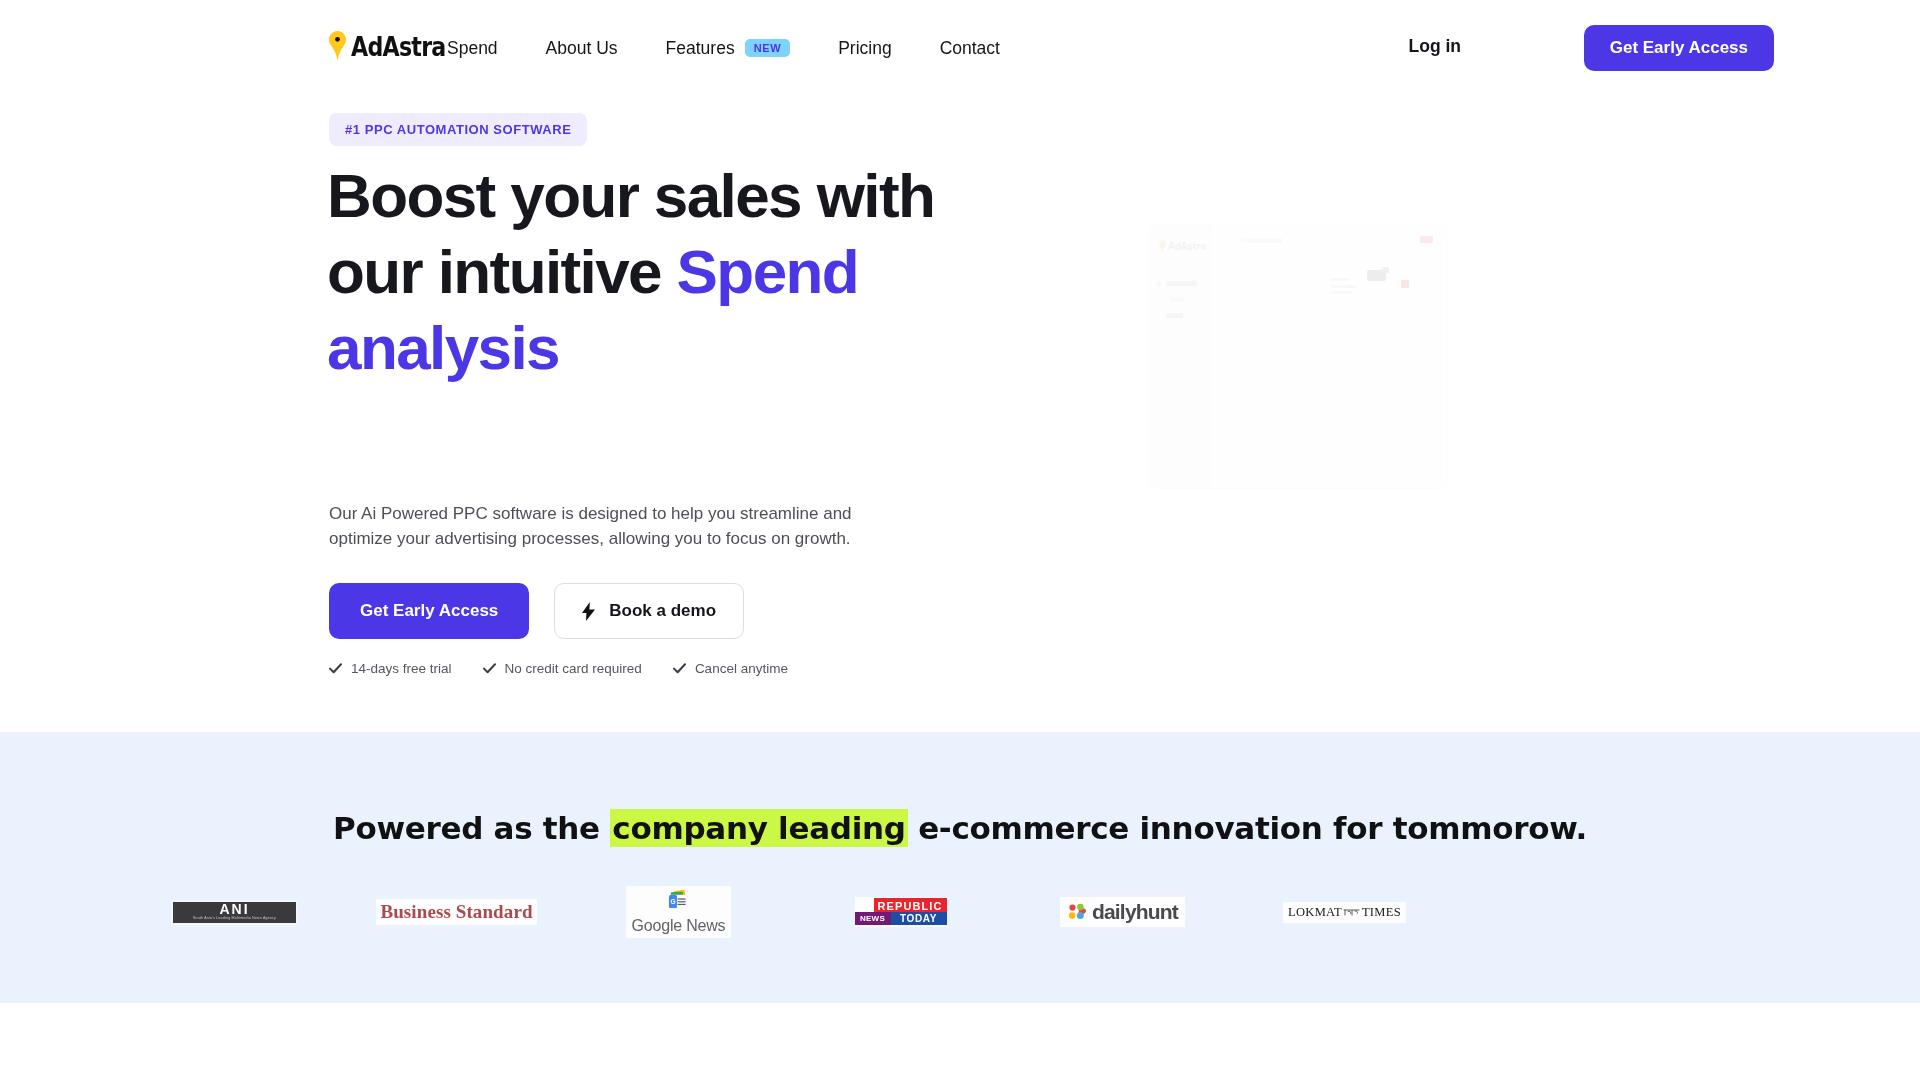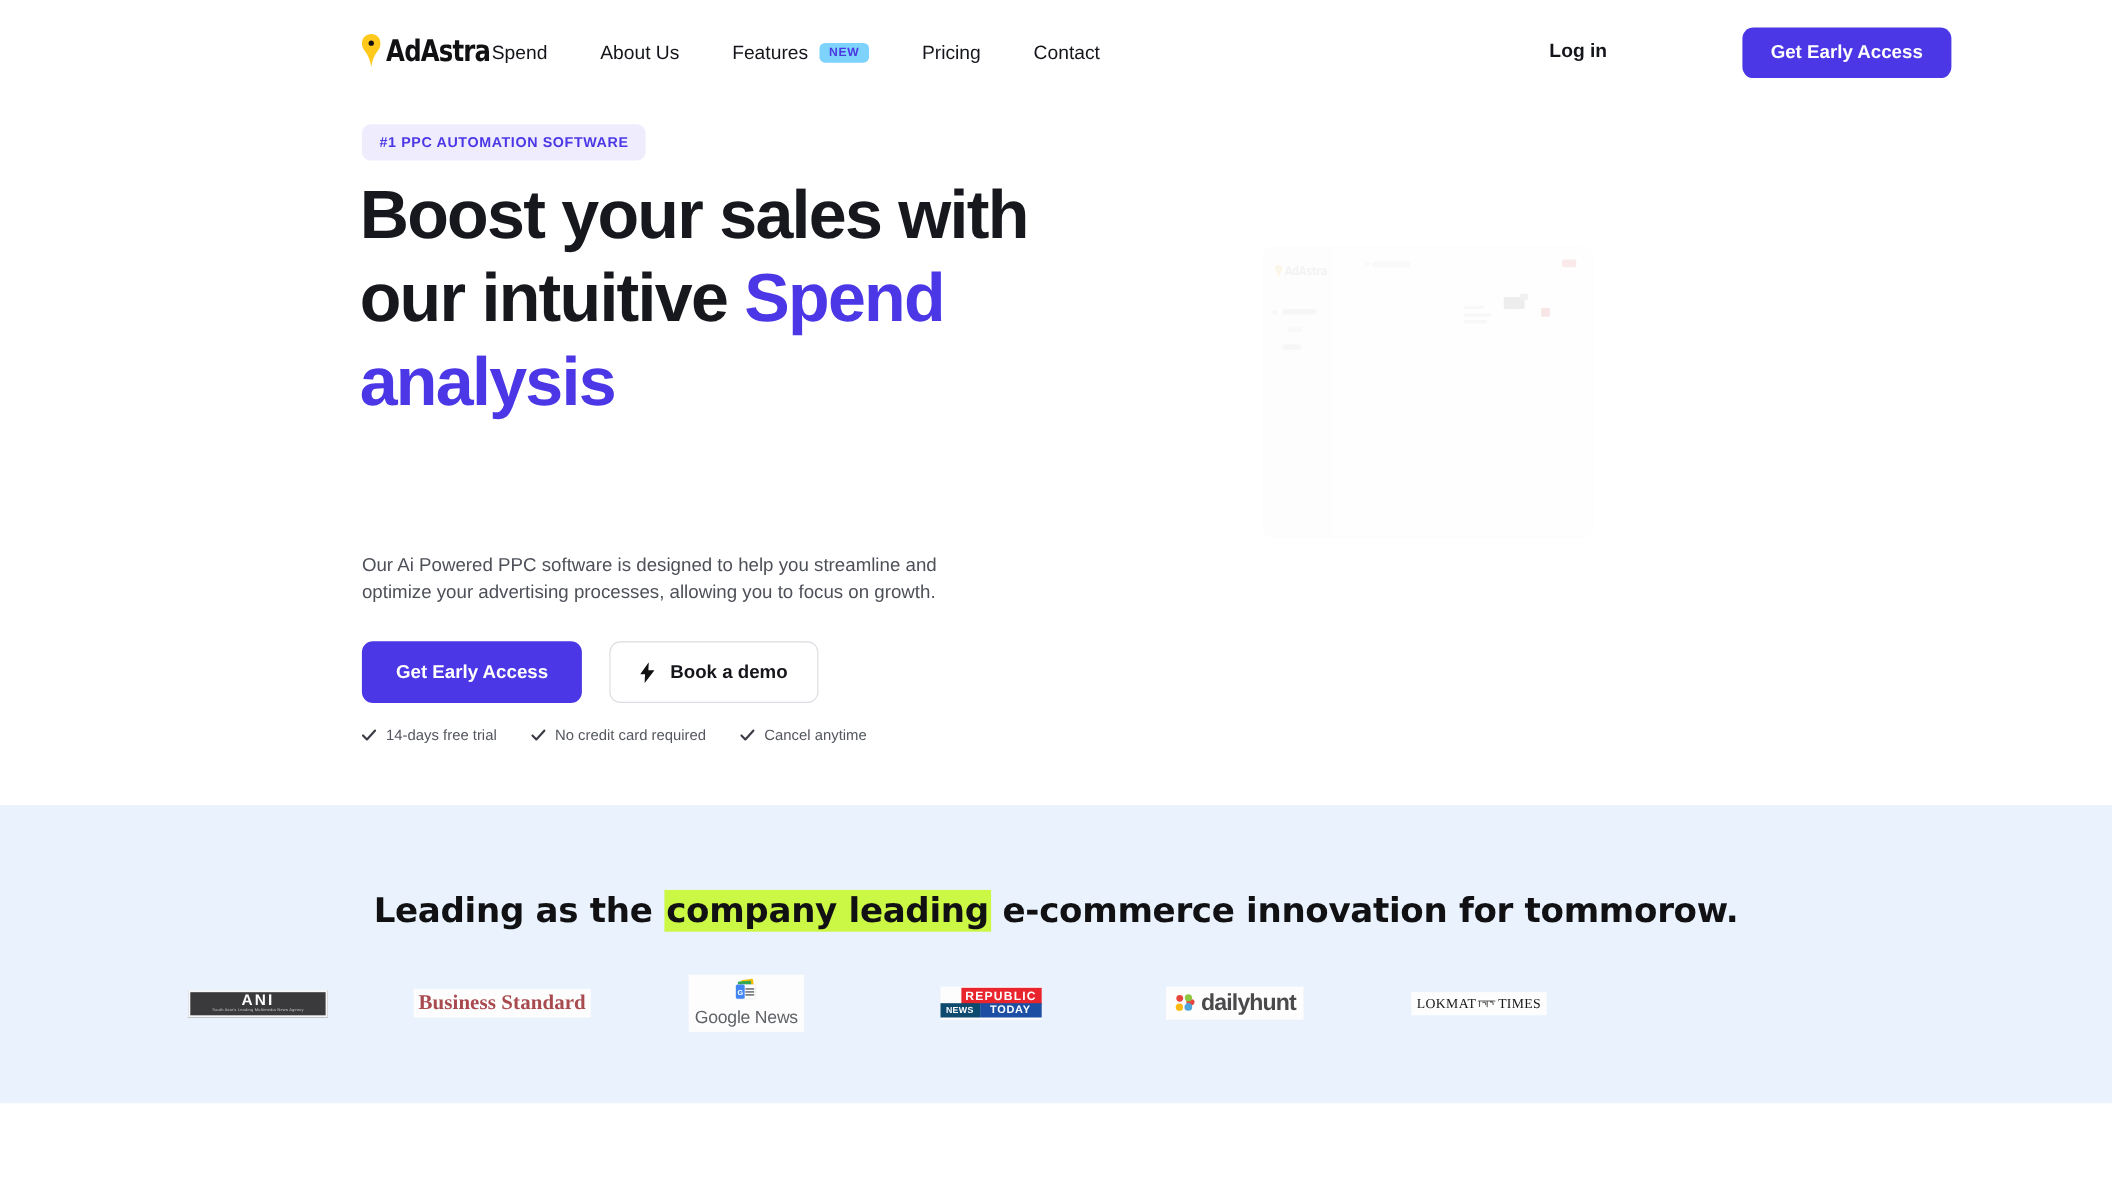--- a/index.html
+++ b/index.html
@@ -153,21 +153,21 @@
           background:#fdfdfd; padding:2px 4px; }
   
   .gnews { display:flex; align-items:center; gap:7px; background:#fdfdfd; padding:3px 6px;flex-direction:column; }
   .gn-icon { width:22px; height:21px; display:block; }
   .gn-text { font-size:16px; color:#5f6368; letter-spacing:-0.2px; white-space:nowrap; }
   
   .rep { position:relative; width:92px; height:30px; background:#fdfdfd; }
   .rep-top { position:absolute; left:19px; top:1px; width:73px; height:15px; background:#E8242C;
              color:#fff; font-size:11px; font-weight:700; letter-spacing:1.1px;
              display:flex; align-items:center; justify-content:center; }
-  .rep-news { position:absolute; left:0px; top:15px; width:36px; height:13px; background:#0c4a6e;
+  .rep-news { position:absolute; left:0px; top:15px; width:36px; height:13px; background:#701a75;
               color:#fff; font-size:8px; font-weight:700; letter-spacing:0.3px;
               display:flex; align-items:center; justify-content:center; }
   .rep-today { position:absolute; left:36px; top:15px; width:56px; height:13px; background:#1C4FA3;
                color:#fff; font-size:10px; font-weight:700; letter-spacing:0.6px;
                display:flex; align-items:center; justify-content:center; }
   
   .dh { display:flex; align-items:center; gap:4px; background:#fdfdfd; padding:3px 7px; }
   .dh-icon { width:21px; height:21px; display:block; }
   .dh-text { font-size:21px; font-weight:700; color:#4a4a4c; letter-spacing:-0.8px; white-space:nowrap; }
   
@@ -274,21 +274,21 @@
       <span class="mock-line" style="left:182px; top:66px; width:21px"></span>
 
       <span class="mock-graybox"></span>
       <span class="mock-graybox2"></span>
       <span class="mock-redblock"></span>
     </div>
   </section>
 
   <section class="featured">
     <h2 class="featured-title">
-      <span>Leading as the </span><span class="hl">company leading</span><span> e-commerce innovation for tommorow.</span>
+      <span>Powered as the </span><span class="hl">company leading</span><span> e-commerce innovation for tommorow.</span>
     </h2>
 
     <div class="logos">
 
       <div class="logo-cell">
         <div class="ani">
           <span class="ani-main">ANI</span>
           <span class="ani-sub">South Asia's Leading Multimedia News Agency</span>
         </div>
       </div>

